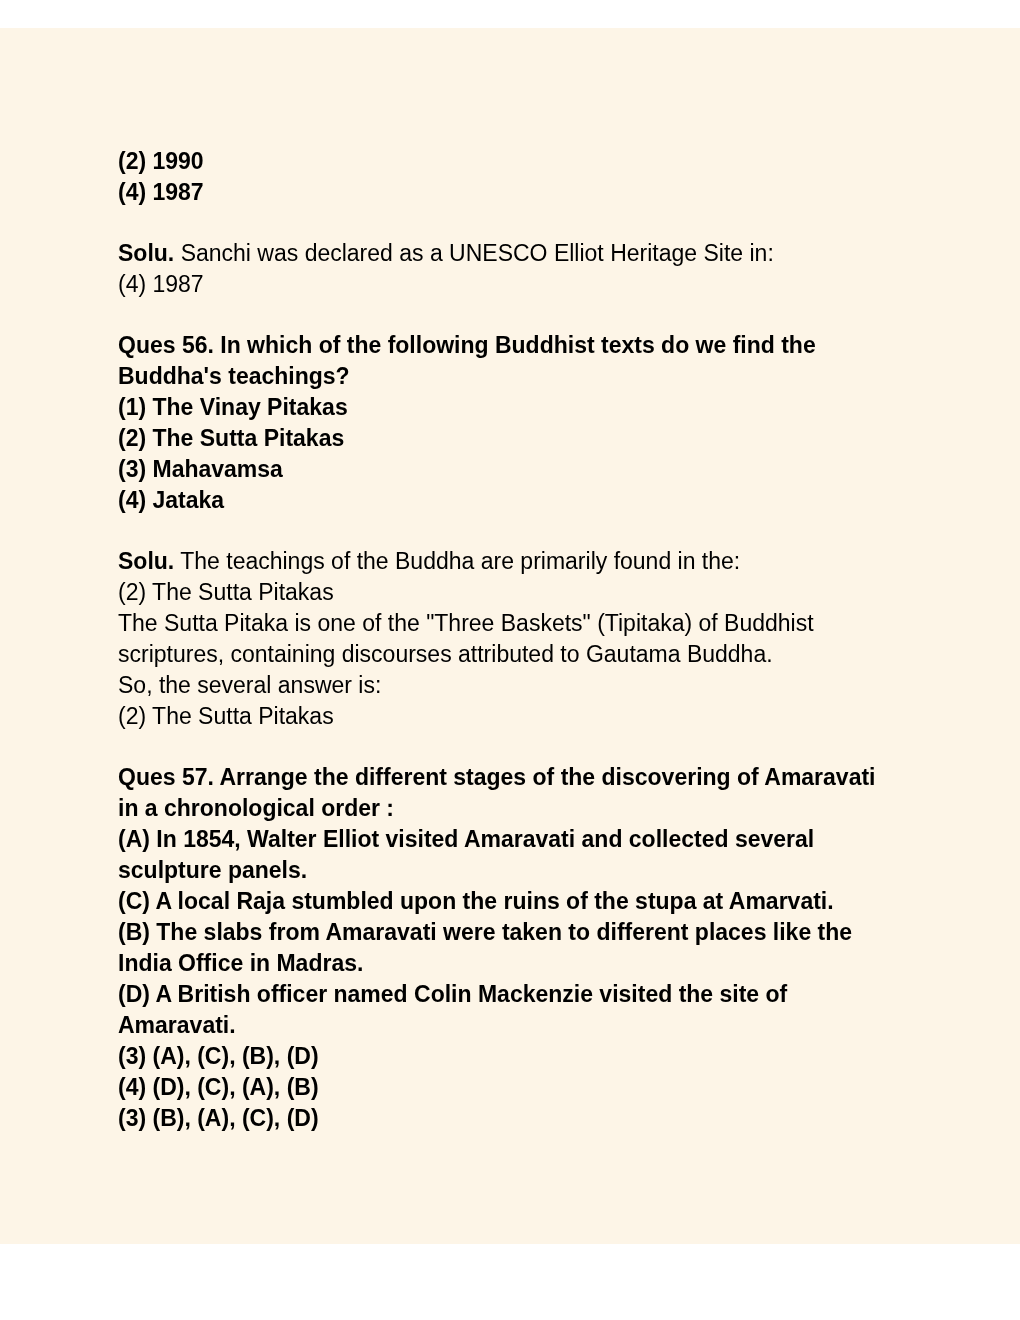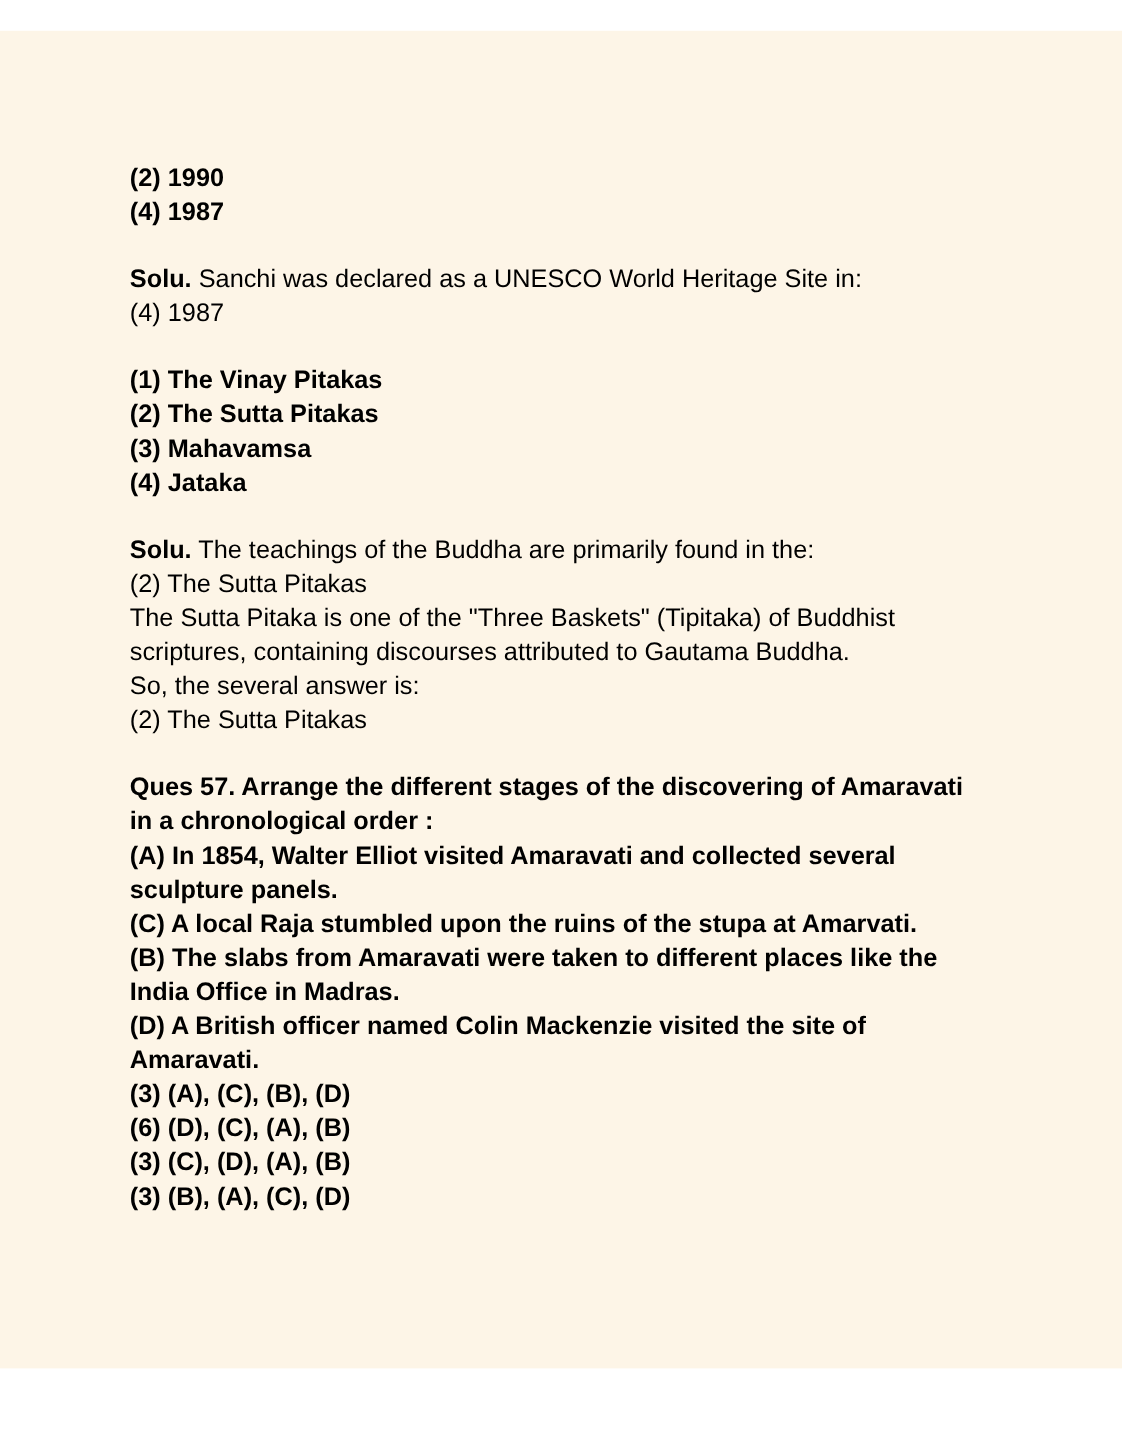--- a/index.html
+++ b/index.html
@@ -60,25 +60,26 @@
 <div class="viewport">
   <div class="page">
     <div class="content">
 
       <div class="block">
         <div class="line bold">(2) 1990</div>
         <div class="line bold">(4) 1987</div>
       </div>
 
       <div class="block">
-        <div class="line"><span class="bold">Solu.</span> <span>Sanchi was declared as a UNESCO World Heritage Site in:</span></div>
+        <div class="line"><span class="bold">Solu.</span> <span>Sanchi was declared as a UNESCO Elliot Heritage Site in:</span></div>
         <div class="line">(4) 1987</div>
       </div>
 
       <div class="block">
+        <div class="line bold">Ques 56. In which of the following Buddhist texts do we find the Buddha's teachings?</div>
         <div class="line bold">(1) The Vinay Pitakas</div>
         <div class="line bold">(2) The Sutta Pitakas</div>
         <div class="line bold">(3) Mahavamsa</div>
         <div class="line bold">(4) Jataka</div>
       </div>
 
       <div class="block">
         <div class="line"><span class="bold">Solu.</span> <span>The teachings of the Buddha are primarily found in the:</span></div>
         <div class="line">(2) The Sutta Pitakas</div>
         <div class="line">The Sutta Pitaka is one of the "Three Baskets" (Tipitaka) of Buddhist scriptures, containing discourses attributed to Gautama Buddha.</div>
@@ -86,22 +87,21 @@
         <div class="line">(2) The Sutta Pitakas</div>
       </div>
 
       <div class="block">
         <div class="line bold">Ques 57. Arrange the different stages of the discovering of Amaravati in a chronological order :</div>
         <div class="line bold">(A) In 1854, Walter Elliot visited Amaravati and collected several sculpture panels.</div>
         <div class="line bold">(C) A local Raja stumbled upon the ruins of the stupa at Amarvati.</div>
         <div class="line bold">(B) The slabs from Amaravati were taken to different places like the India Office in Madras.</div>
         <div class="line bold">(D) A British officer named Colin Mackenzie visited the site of Amaravati.</div>
         <div class="line bold">(3) (A), (C), (B), (D)</div>
-        <div class="line bold">(6) (D), (C), (A), (B)</div>
-        <div class="line bold">(3) (C), (D), (A), (B)</div>
+        <div class="line bold">(4) (D), (C), (A), (B)</div>
         <div class="line bold">(3) (B), (A), (C), (D)</div>
       </div>
 
     </div>
     <div class="stray-dot"></div>
   </div>
   <div class="footer-strip"></div>
 </div>
 
 </body></html>

